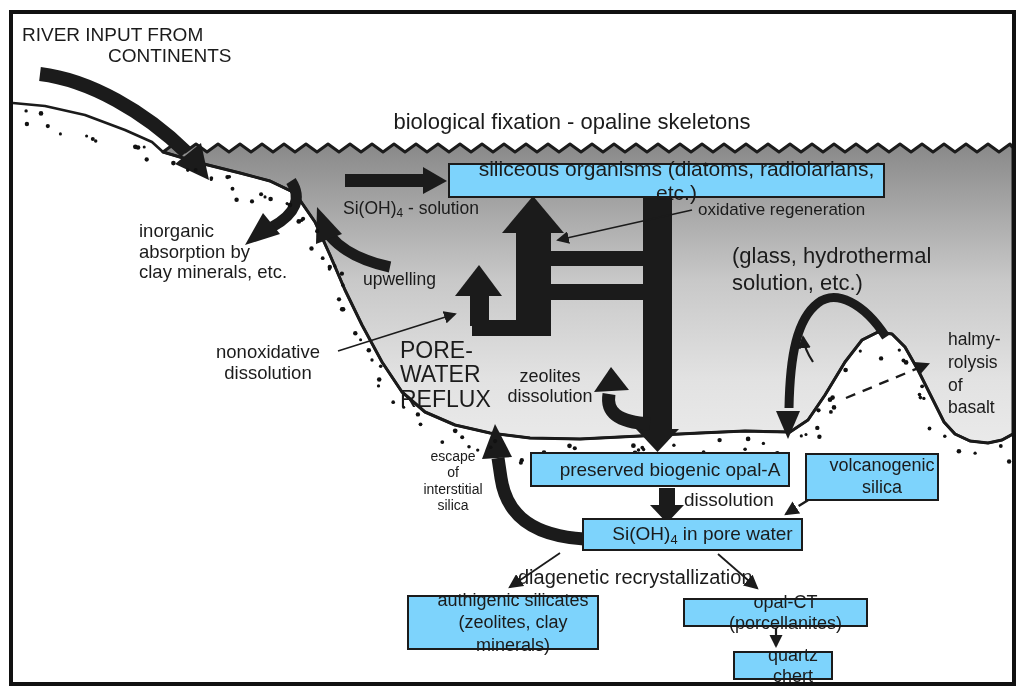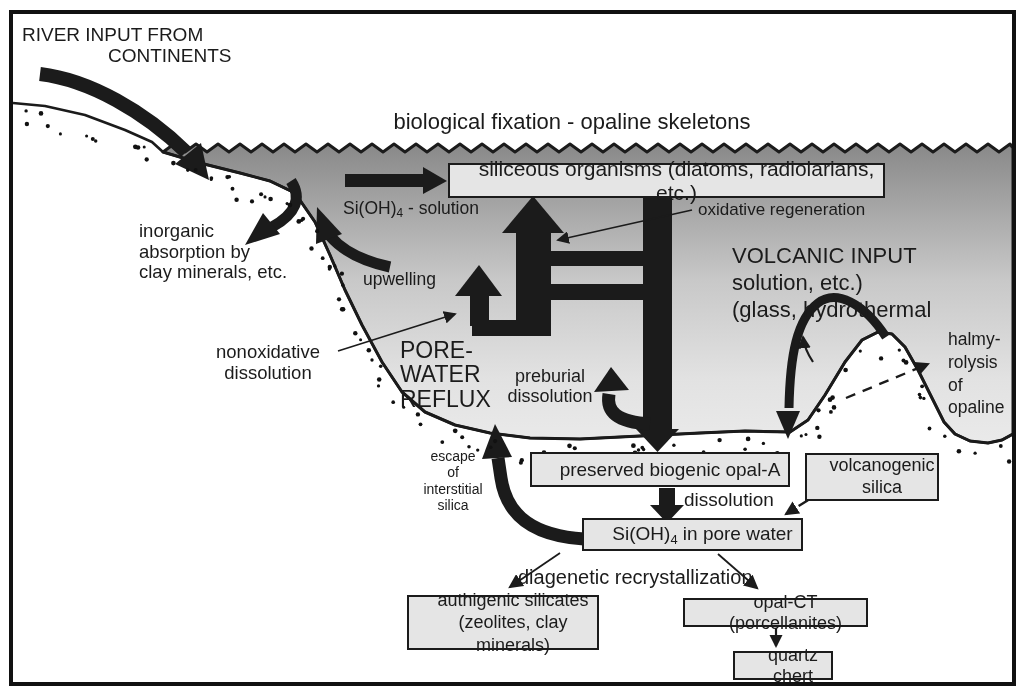--- a/index.html
+++ b/index.html
@@ -1,21 +1,21 @@
 <!DOCTYPE html>
 <html><head>
 <meta charset="utf-8">
 <style>
   html,body{margin:0;padding:0;background:#fff;}
   .stage{position:relative;width:1026px;height:696px;background:#fff;overflow:hidden;
          font-family:"Liberation Sans","DejaVu Sans",sans-serif;color:#1b1b1b;}
   svg{position:absolute;left:0;top:0;}
   .lbl{position:absolute;white-space:nowrap;color:#1b1b1b;line-height:1.12;}
   .ctr{text-align:center;}
-  .box{position:absolute;background:#e5e5e5;border:2.2px solid #1b1b1b;
+  .box{position:absolute;background:#7dd3fc;border:2.2px solid #1b1b1b;
        display:flex;flex-direction:column;align-items:center;justify-content:center;
        text-align:center;box-sizing:border-box;padding-left:20px;}
   .sb{font-size:0.68em;vertical-align:-0.28em;}
 </style>
 </head>
 <body>
 
 <div class="stage">
 
   <svg id="art" width="1026" height="696" viewBox="0 0 1026 696">
@@ -231,35 +231,34 @@
     <div>dissolution</div>
   </div>
 
   <div class="lbl" style="left:400px;top:338px;font-size:23px;line-height:1.06;">
     <div>PORE-</div>
     <div>WATER</div>
     <div>REFLUX</div>
   </div>
 
   <div class="lbl ctr" style="left:498px;top:366px;width:104px;font-size:18px;">
-    <div>preburial</div>
+    <div>zeolites</div>
     <div>dissolution</div>
   </div>
 
   <div class="lbl" style="left:732px;top:243px;font-size:22px;line-height:1.22;">
-    <div>VOLCANIC INPUT</div>
+    <div>(glass, hydrothermal</div>
     <div>solution, etc.)</div>
-    <div>(glass, hydrothermal</div>
   </div>
 
   <div class="lbl" style="left:948px;top:328px;font-size:17.5px;line-height:1.3;">
     <div>halmy-</div>
     <div>rolysis</div>
     <div>of</div>
-    <div>opaline</div>
+    <div>basalt</div>
   </div>
 
   <div class="lbl ctr" style="left:408px;top:448px;width:90px;font-size:14px;line-height:1.17;">
     <div>escape</div>
     <div>of</div>
     <div>interstitial</div>
     <div>silica</div>
   </div>
 
   <div class="lbl" style="left:684px;top:489px;font-size:19px;">dissolution</div>

